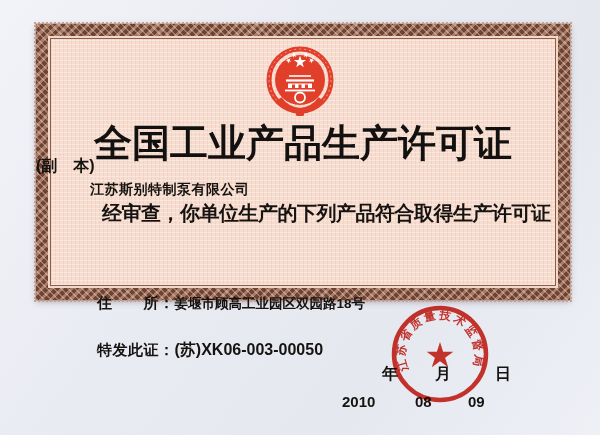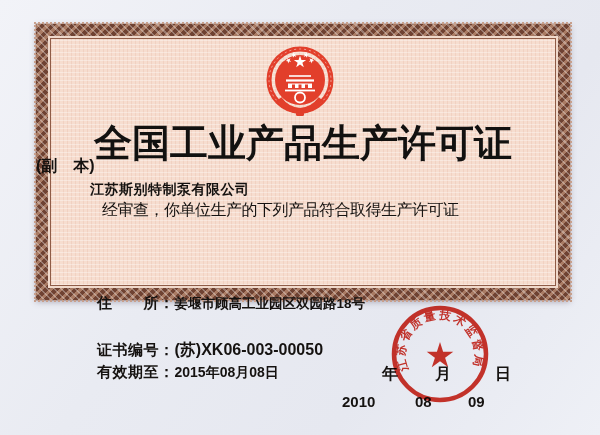--- a/index.html
+++ b/index.html
@@ -32,21 +32,21 @@
   }
   .content{position:absolute;inset:0;color:#151210;}
   .abs{position:absolute;white-space:nowrap;}
   
   .title{
     left:0;right:0;top:94px;text-align:center;
     font-size:38px;font-weight:bold;letter-spacing:0px;color:#121110;
   }
   .subtitle{left:0;right:0;top:132px;text-align:left;font-size:16px;font-weight:bold;}
   .company{left:54px;top:157px;font-size:14px;font-weight:bold;letter-spacing:.5px;}
-  .stmt1{left:66px;top:176px;font-size:16px;font-weight:normal;letter-spacing:-.5px;text-align:right;}
+  .stmt1{left:66px;top:176px;font-size:20px;font-weight:bold;letter-spacing:-.5px;text-align:right;}
   .stmt2{left:37px;top:202px;font-size:20px;font-weight:bold;letter-spacing:1px;}
   .row{left:61px;font-size:15px;}
   .row .label{font-weight:bold;letter-spacing:.5px;}
   .row .value{font-weight:bold;font-size:13.5px;letter-spacing:0;}
   .row .note{font-weight:bold;font-size:10.5px;}
   .certno .value{font-size:16px;}
   .valid .value{font-size:14px;}
   .footnote{left:61px;top:359px;font-size:9.5px;font-weight:bold;color:#46241c;letter-spacing:.3px;}
   .dseg{top:340px;font-weight:bold;}
   .dnum{font-size:15px;margin-top:29px;}
@@ -93,24 +93,21 @@
       <div class="abs title">全国工业产品生产许可证</div>
       <div class="abs subtitle">(副　本)</div>
 
       <div class="abs company">江苏斯别特制泵有限公司</div>
       <div class="abs stmt1">经审查，你单位生产的下列产品符合取得生产许可证</div>
 
       <div class="abs row" style="top:270px">
         <span class="label">住　　所：</span><span class="value">姜堰市顾高工业园区双园路18号</span>
       </div>
       <div class="abs row certno" style="top:316px">
-        <span class="label">证书编号：</span><span class="value">(苏)XK06-003-00050</span>
-      </div>
-      <div class="abs row valid" style="top:339px">
-        <span class="label">有效期至：</span><span class="value">2015年08月08日</span>
+        <span class="label">特发此证：</span><span class="value">(苏)XK06-003-00050</span>
       </div>
 
       <div class="abs dseg dnum" style="left:306px">2010</div>
       <div class="abs dseg dunit" style="left:346px">年</div>
       <div class="abs dseg dnum" style="left:379px">08</div>
       <div class="abs dseg dunit" style="left:399px">月</div>
       <div class="abs dseg dnum" style="left:432px">09</div>
       <div class="abs dseg dunit" style="left:459px">日</div>
 
 

